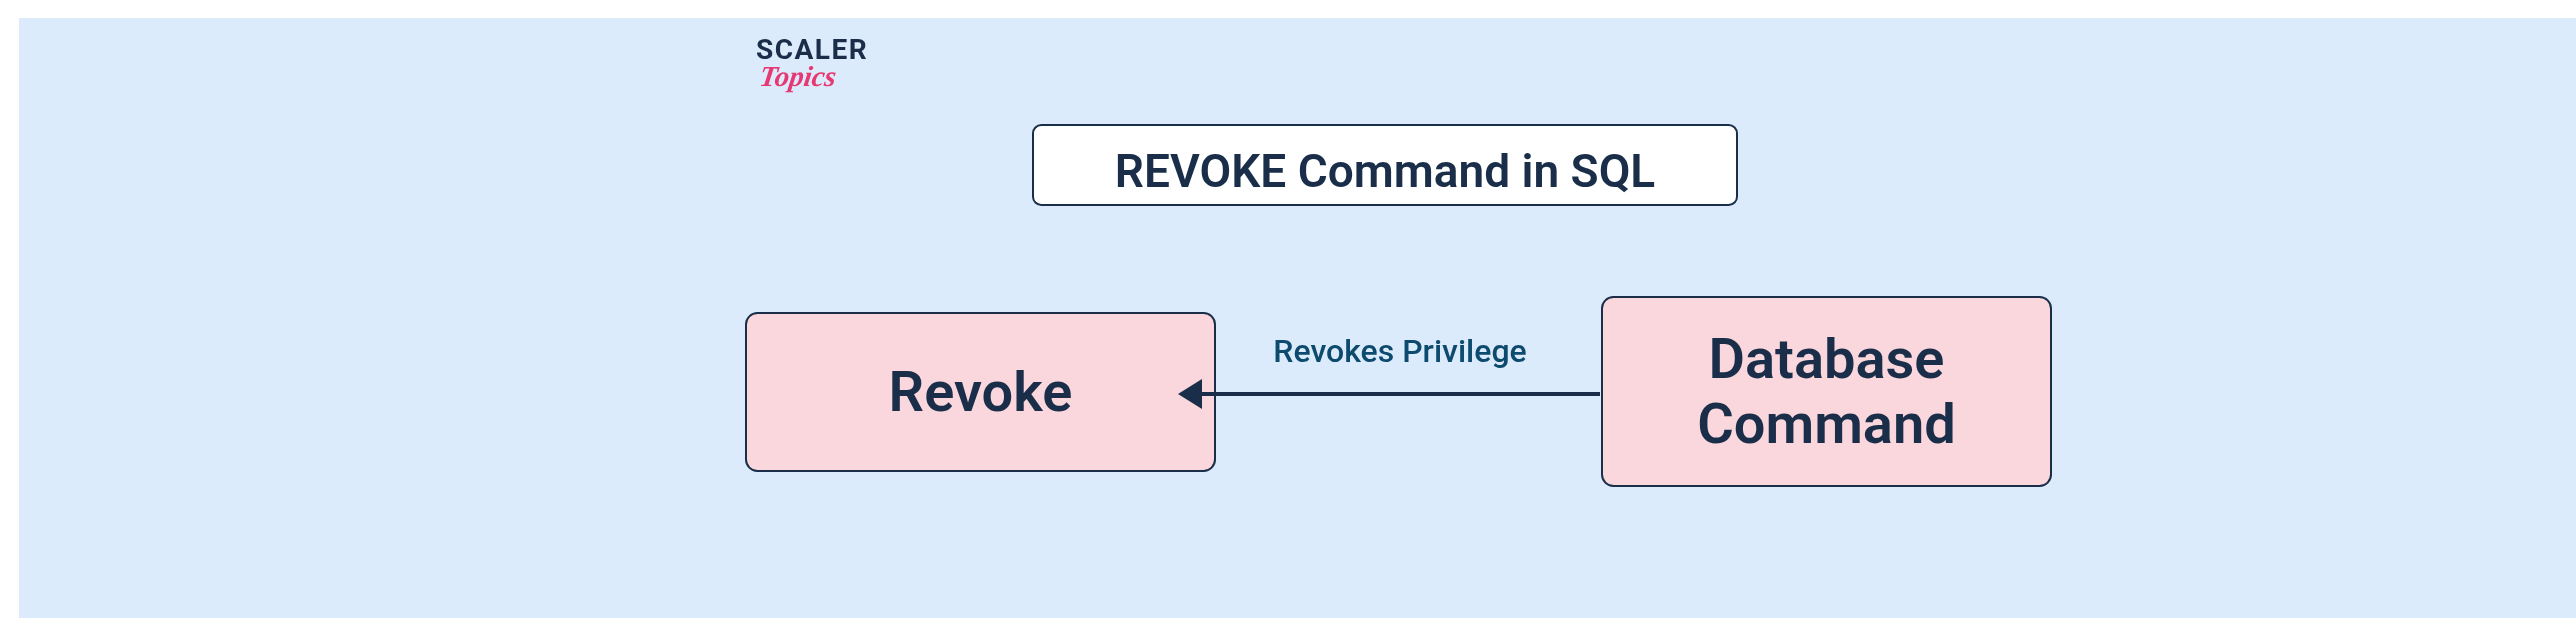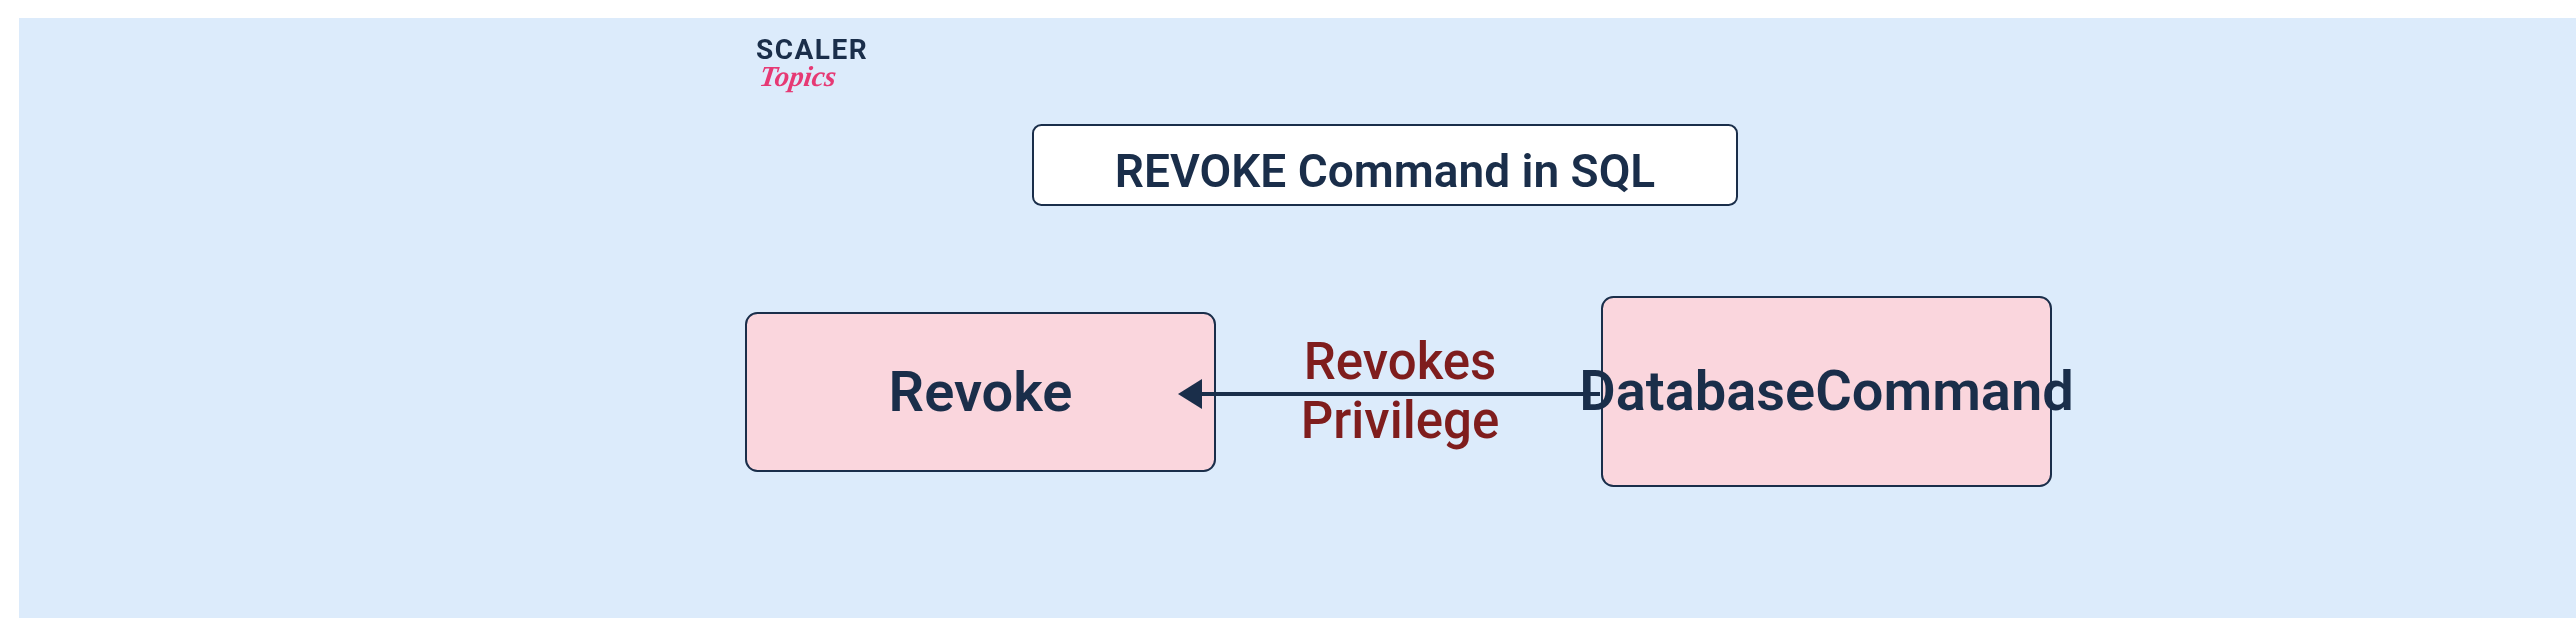--- a/index.html
+++ b/index.html
@@ -88,21 +88,21 @@
     .db-object-box {
       position: absolute;
       left: 1582px;
       top: 278px;
       width: 451px;
       height: 191px;
       background: #fad6dd;
       border: 2.6px solid #1a2e4a;
       border-radius: 12.4px;
       display: flex;
-      flex-direction: row;
+      flex-direction: column;
       align-items: center;
       justify-content: center;
       line-height: 1.15;
     }
     .db-text {
       font-size: 56px;
       font-weight: 600;
       color: #1a2e4a;
       text-align: center;
     }
@@ -123,23 +123,23 @@
       border-top: 15px solid transparent;
       border-bottom: 15px solid transparent;
       border-right: 24px solid #1a2e4a;
     }
     .arrow-label {
       position: absolute;
       left: 1193px;
       top: 314px;
       width: 376px;
       text-align: center;
-      font-size: 51px;
+      font-size: 32px;
       font-weight: 500;
-      color: #7f1d1d;
+      color: #0c4a6e;
     }
   </style>
 </head>
 <body>
 
 <div class="diagram-canvas">
 
   <div class="logo">
     <span class="logo-scaler">SCALER</span>
     <span class="logo-topics">Topics</span>

